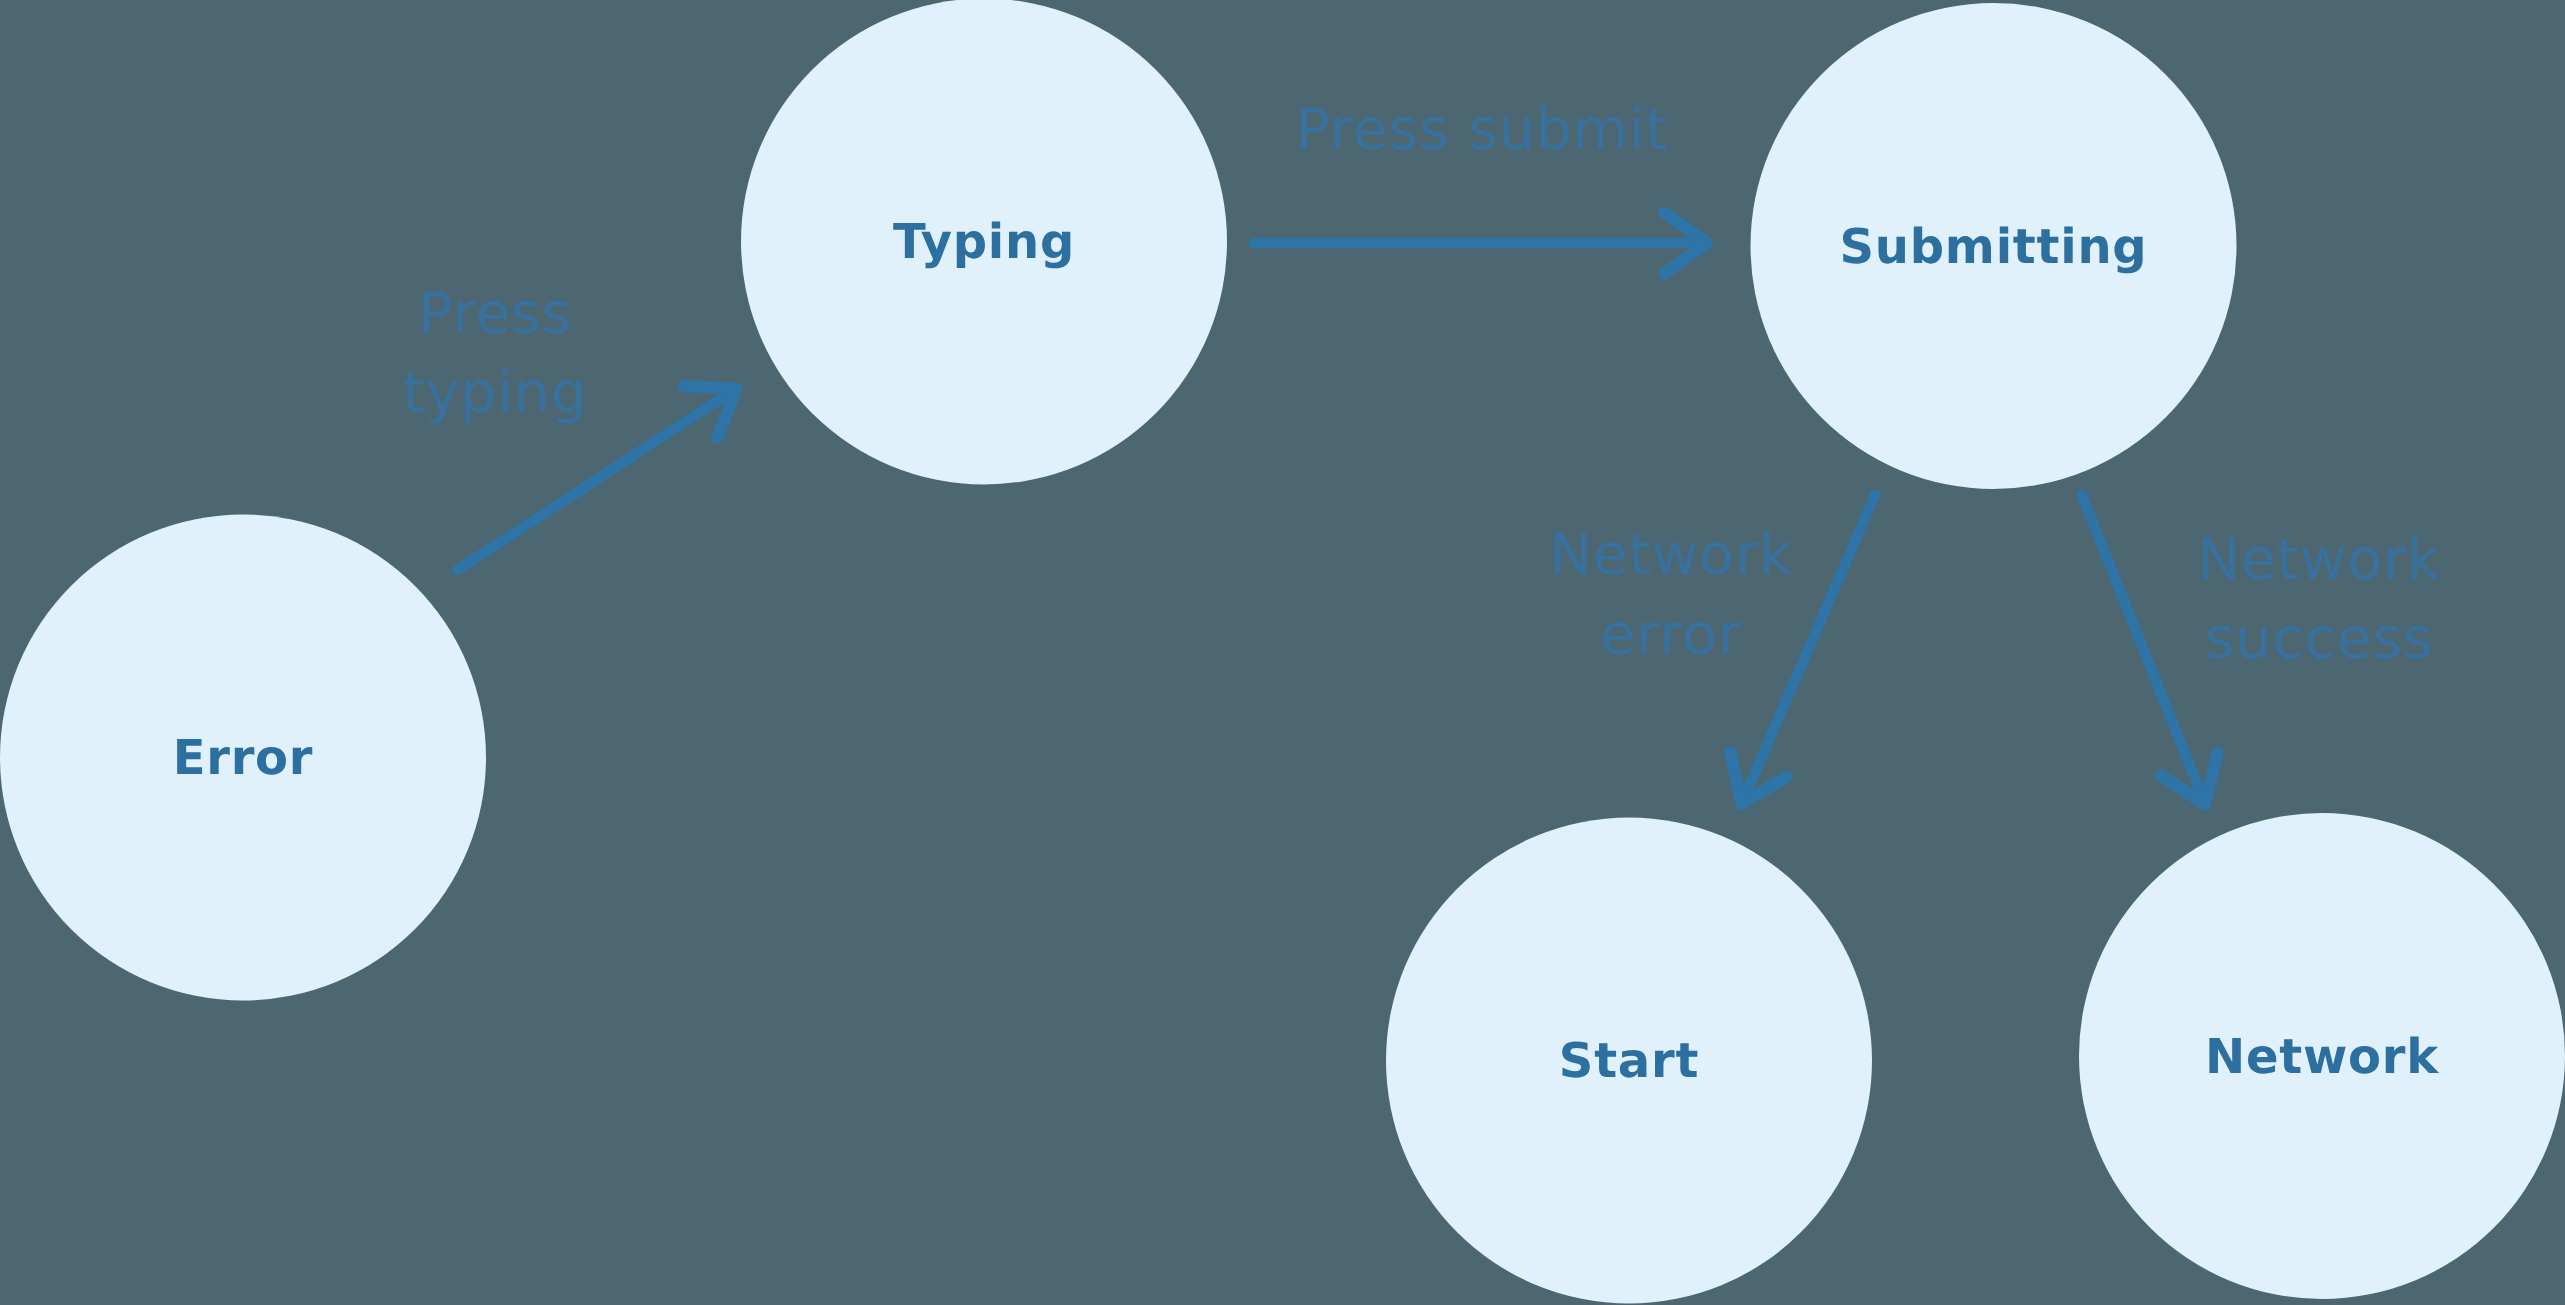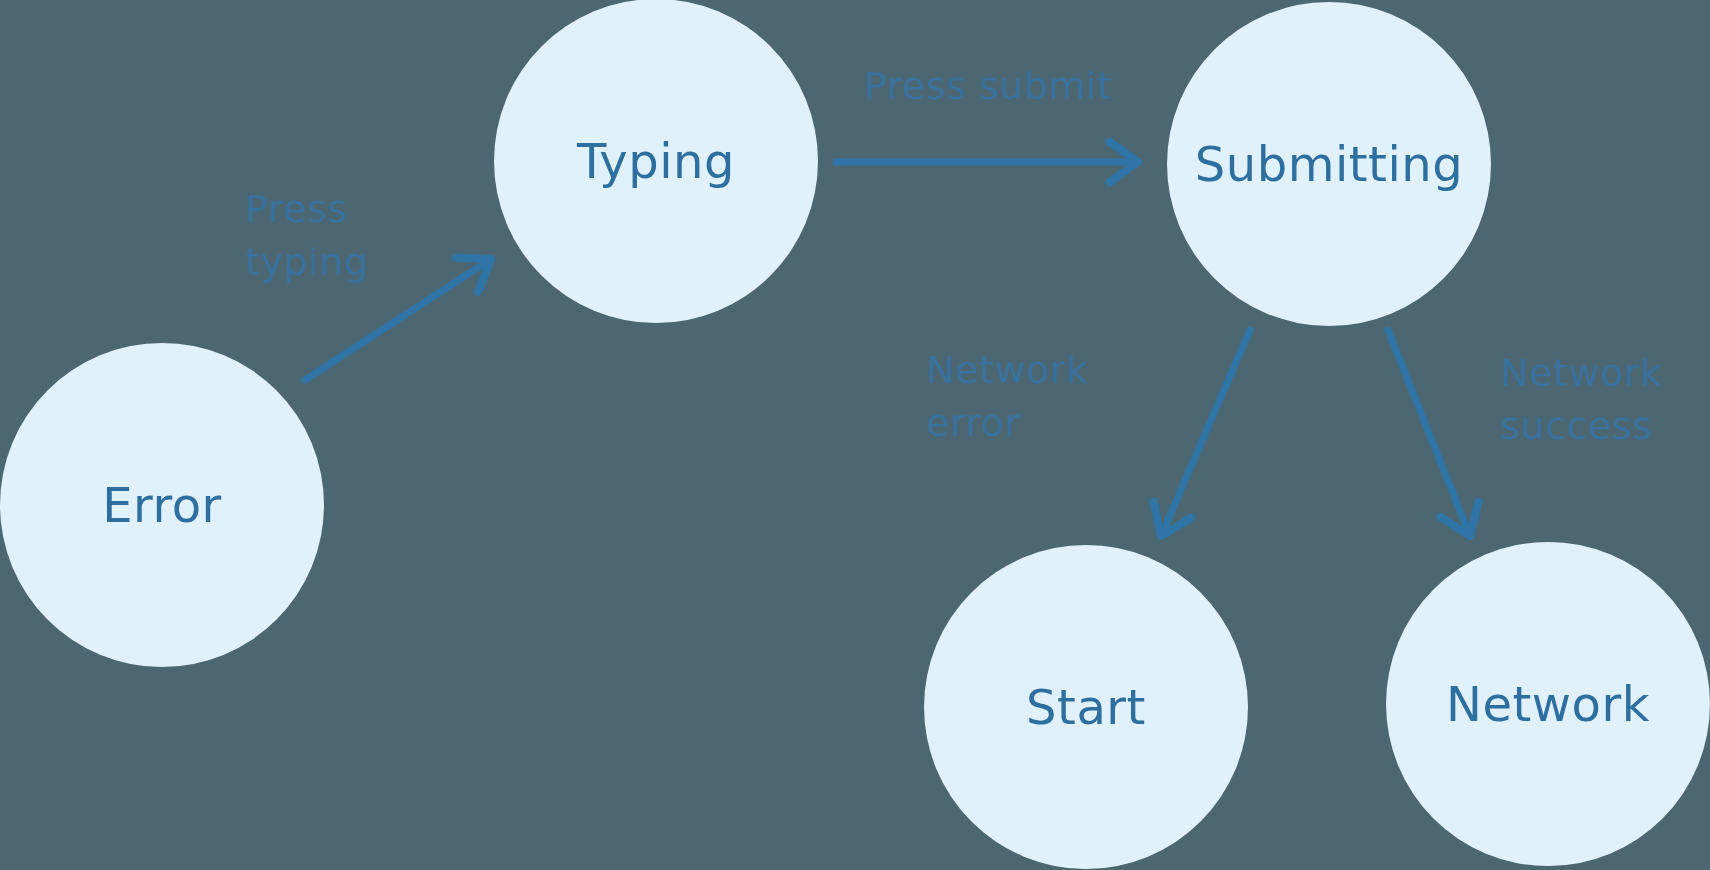--- a/index.html
+++ b/index.html
@@ -45,34 +45,34 @@
     position:absolute;
     width:324px;height:324px;
     border-radius:50%;
     background:var(--node-fill);
     display:flex;
     align-items:center;
     justify-content:center;
   }
   .node-label{
     color:var(--node-text);
-    font-size:48px;
-    font-weight:400;
+    font-size:32px;
+    font-weight:700;
     letter-spacing:0.5px;
     white-space:nowrap;
   }
   .edge-label{
     position:absolute;
     transform:translate(-50%,-50%);
     color:var(--edge-label);
     font-size:38px;
     font-weight:500;
     letter-spacing:0.5px;
     line-height:1.4;
-    text-align:left;
+    text-align:center;
   }
   .edge-label.one-line{white-space:nowrap;}
 </style>
 </head>
 <body>
 
 <div class="stage">
 
   <svg class="edges" viewBox="0 0 1710 870" xmlns="http://www.w3.org/2000/svg">
     <defs>
@@ -103,17 +103,17 @@
   </div>
 
   <div class="node" style="left:1386px;top:542px">
     <span class="node-label">Network</span>
   </div>
 
   <div class="edge-label" style="left:330px;top:236px;width:170px">Press typing</div>
 
   <div class="edge-label one-line" style="left:988px;top:87px">Press submit</div>
 
-  <div class="edge-label" style="left:1026px;top:397px;width:200px">Network error</div>
+  <div class="edge-label" style="left:1114px;top:397px;width:200px">Network error</div>
 
-  <div class="edge-label" style="left:1605px;top:400px;width:210px">Network success</div>
+  <div class="edge-label" style="left:1546px;top:400px;width:210px">Network success</div>
 
 </div>
 
 </body></html>

